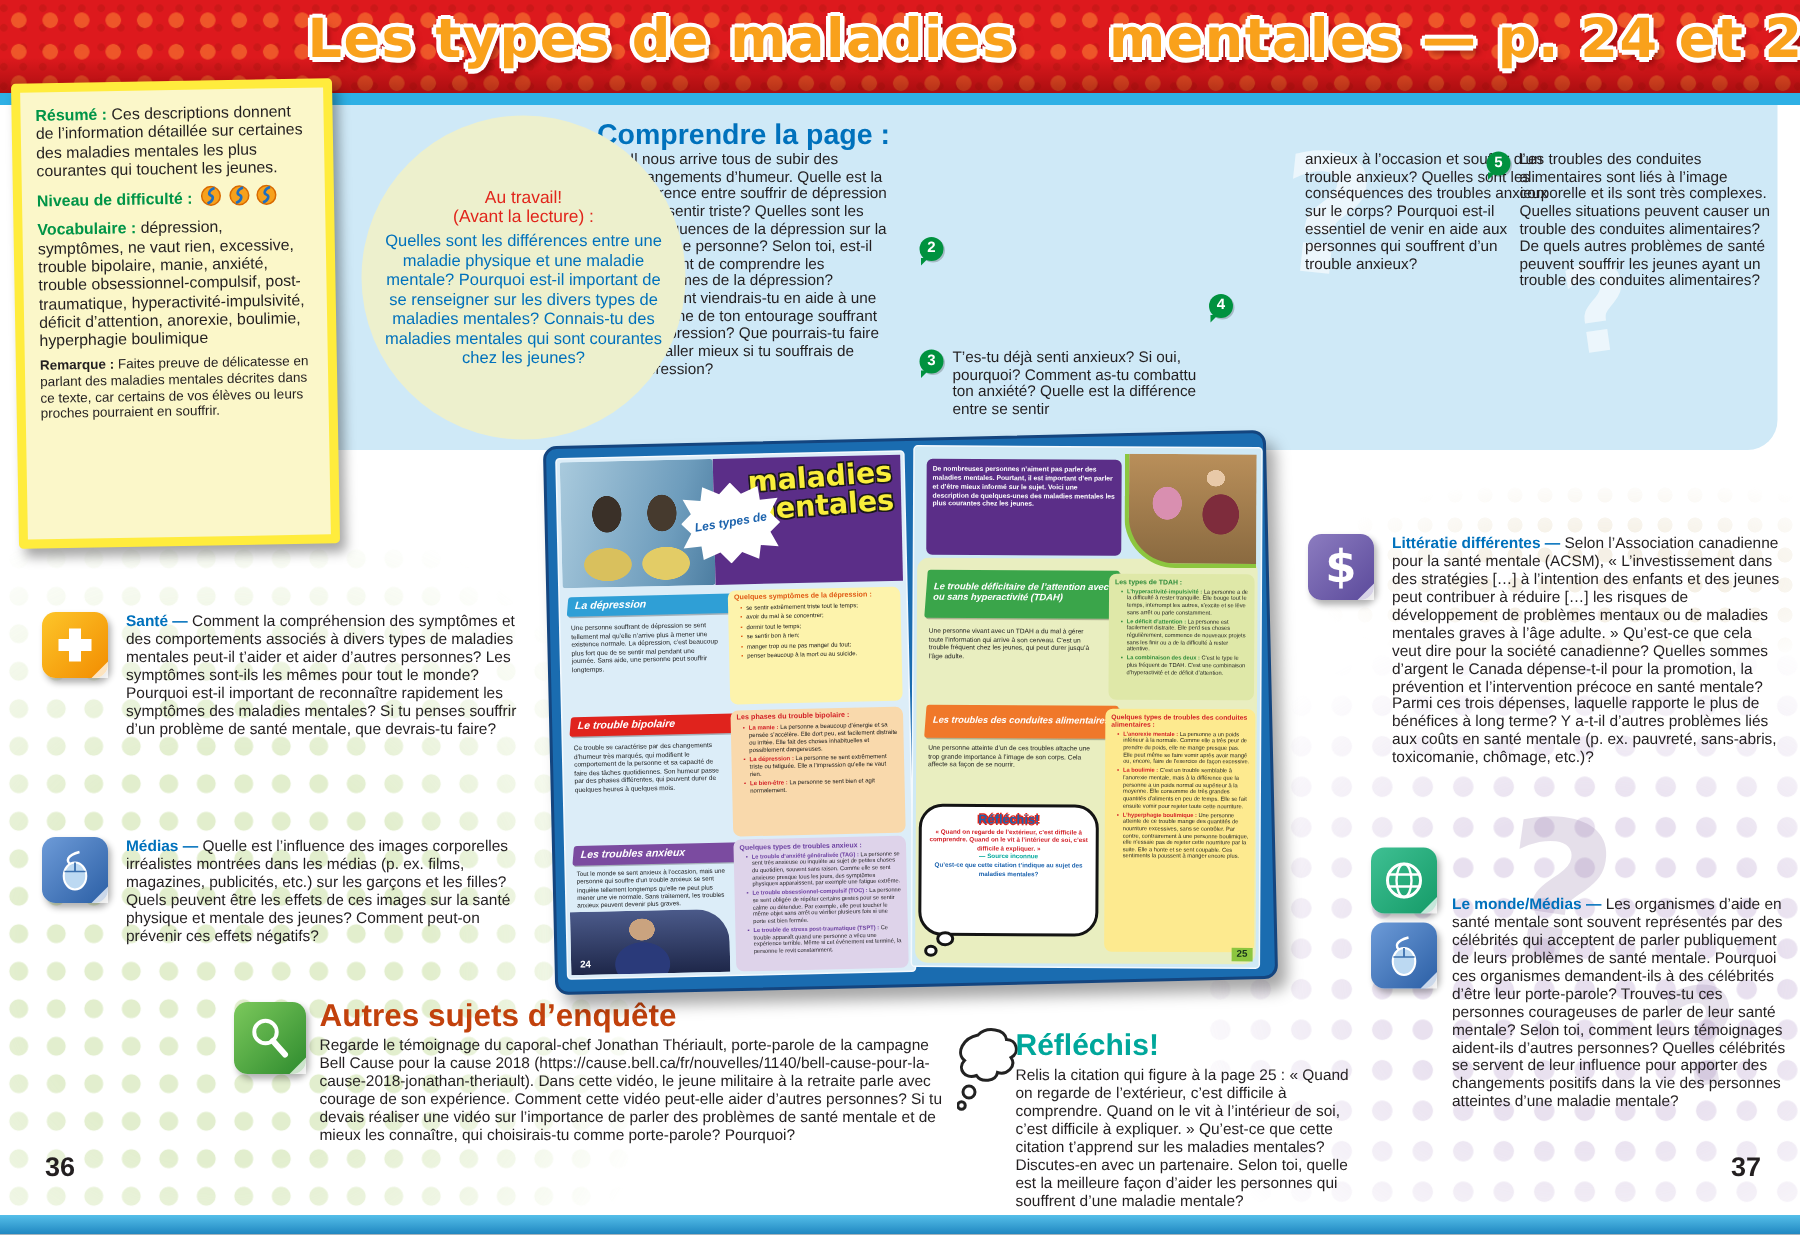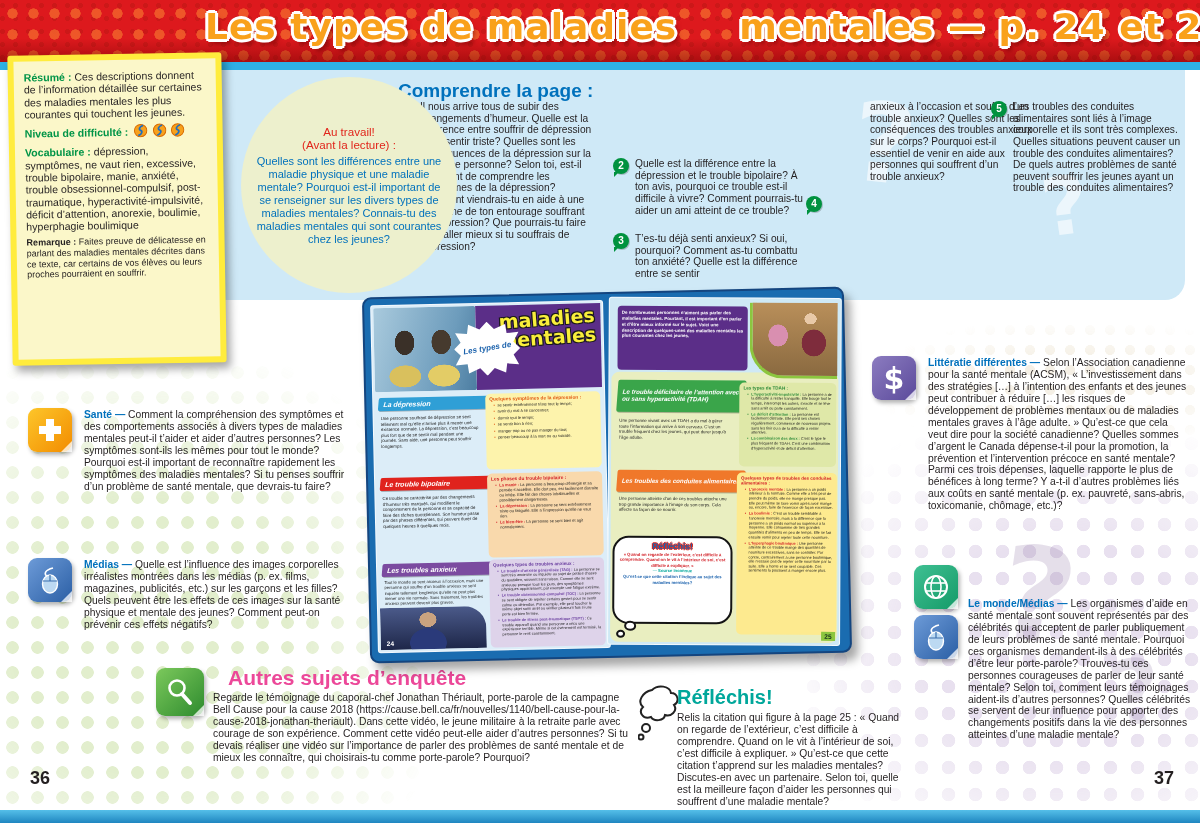--- a/index.html
+++ b/index.html
@@ -80,21 +80,21 @@
     border-left:11px solid transparent;border-bottom:11px solid rgba(255,255,255,.75);}
   .ic-plus{background:linear-gradient(135deg,#fdc62a,#f28c00);}
   .ic-mouse{background:linear-gradient(135deg,#6d9bd8,#2b5fa5);}
   .ic-dollar{background:linear-gradient(135deg,#8c7cc0,#5b4a9b);color:#fff;font-weight:bold;
     font-size:30px;font-family:"DejaVu Sans",sans-serif;}
   .ic-globe{background:linear-gradient(135deg,#3fc093,#159b68);}
   .ic-mag{background:linear-gradient(135deg,#7cc95c,#2e8b2e);}
   .sidetext{position:absolute;font-size:10.3px;line-height:1.16;z-index:2;}
   .sidetext .slbl{font-weight:bold;color:#0071bc;}
 
-  .enq-h{position:absolute;left:228px;top:666px;font-size:21px;font-weight:bold;color:#ec4899;z-index:2;}
+  .enq-h{position:absolute;left:213px;top:666px;font-size:21px;font-weight:bold;color:#c2410c;z-index:2;}
   .ref-h{position:absolute;left:677px;top:686px;font-size:20px;font-weight:bold;color:#00a79b;z-index:2;}
   .pagenum{position:absolute;font-size:18px;font-weight:bold;color:#231f20;z-index:5;}
 
   
   .spread{position:absolute;left:366px;top:292px;width:482px;height:366px;z-index:6;
     background:#1a6cb0;border:2px solid #14457f;border-radius:9px;
     box-shadow:6px 8px 10px rgba(0,0,0,.35);transform:rotate(-1.3deg);
     display:flex;gap:3px;padding:7px;box-sizing:border-box;}
   .pg{position:relative;width:231px;height:346px;background:#dcedf8;border-radius:2px;
     box-shadow:0 0 0 1px #f4f9fd;overflow:hidden;font-family:"Liberation Sans",sans-serif;}
@@ -159,21 +159,20 @@
     <div class="qmark" style="left:890px;top:90px;font-size:80px;transform:rotate(-8deg);">?</div>
   </div>
   <div class="comprendre-h">Comprendre la page :</div>
 
   <div class="q" style="left:398px;top:101px;width:198px;">
     <span class="qb">1</span>
     <span class="qtext">Il nous arrive tous de subir des changements d’humeur. Quelle est la différence entre souffrir de dépression et se sentir triste? Quelles sont les conséquences de la dépression sur la vie d’une personne? Selon toi, est-il important de comprendre les symptômes de la dépression? Comment viendrais-tu en aide à une personne de ton entourage souffrant de dépression? Que pourrais-tu faire pour aller mieux si tu souffrais de dépression?</span>
   </div>
   <div class="q" style="left:613px;top:158px;width:192px;">
     <span class="qb">2</span>
-    <span class="qtext">Quelle est la différence entre la dépression et le trouble bipolaire? À ton avis, pourquoi ce trouble est-il difficile à vivre? Comment pourrais-tu aider un ami atteint de ce trouble?</span>
   </div>
   <div class="q" style="left:613px;top:233px;width:192px;">
     <span class="qb">3</span>
     <span class="qtext">T’es-tu déjà senti anxieux? Si oui, pourquoi? Comment as-tu combattu ton anxiété? Quelle est la différence entre se sentir</span>
   </div>
   <div class="qcont" style="left:835px;top:101px;width:162px;margin-left:35px;">anxieux à l’occasion et souffrir d’un trouble anxieux? Quelles sont les conséquences des troubles anxieux sur le corps? Pourquoi est-il essentiel de venir en aide aux personnes qui souffrent d’un trouble anxieux?</div>
   <div class="q" style="left:806px;top:196px;width:188px;">
     <span class="qb">4</span>
   </div>
   <div class="q" style="left:991px;top:101px;width:196px;">

